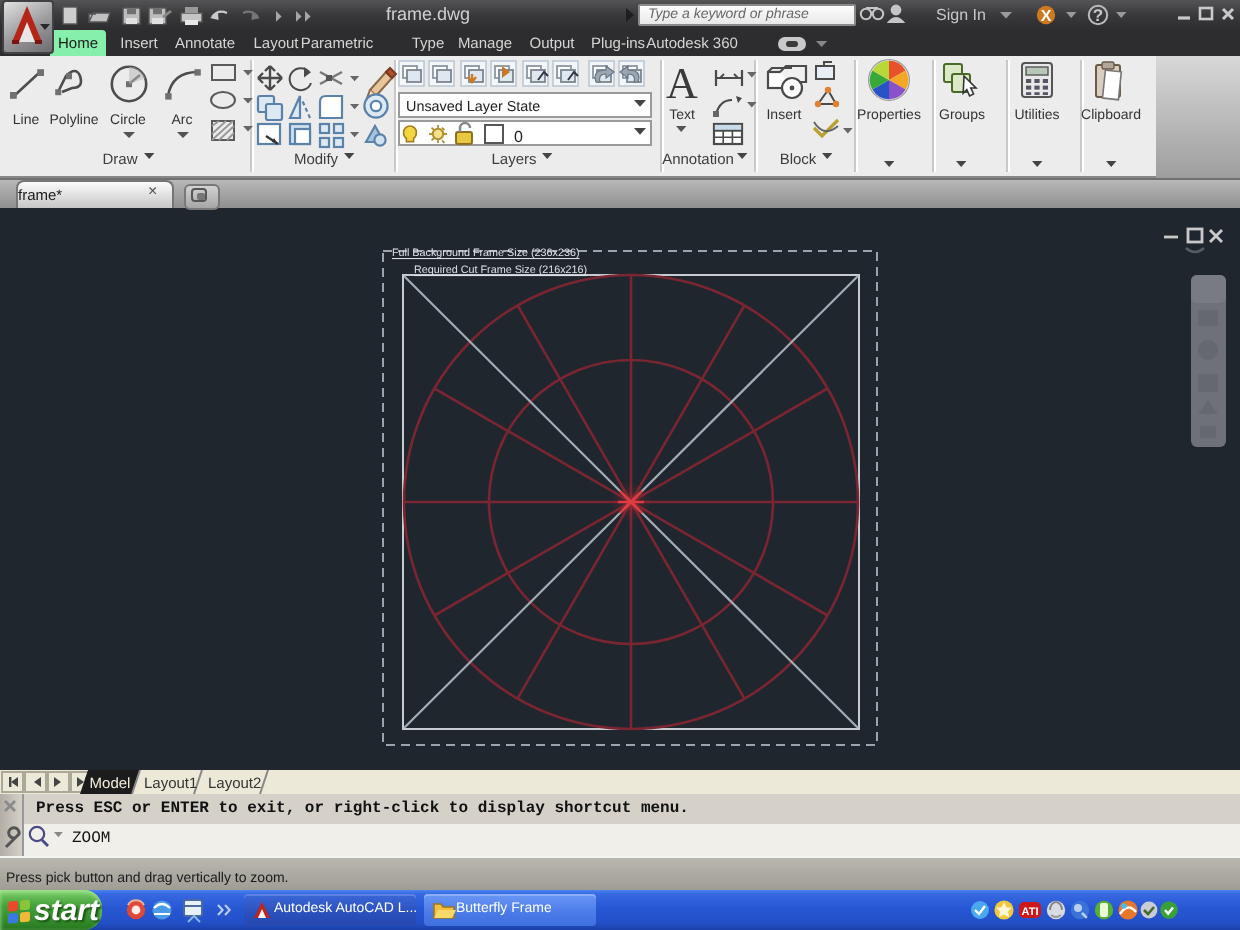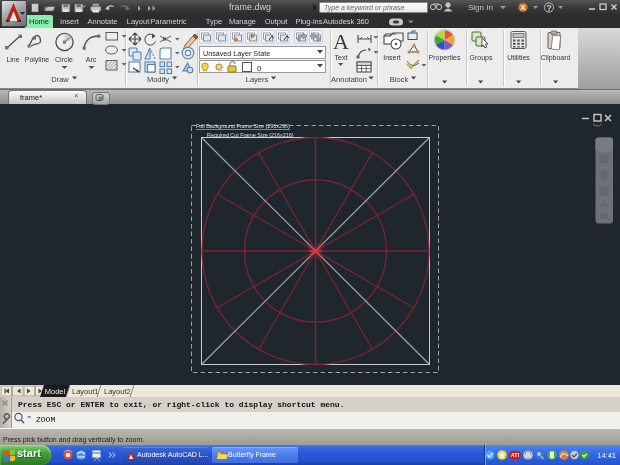--- a/index.html
+++ b/index.html
@@ -1,39 +1,39 @@
 <!DOCTYPE html>
 <html><head><meta charset="utf-8"><style>
 html,body{margin:0;padding:0;}
 body{width:620px;height:465px;overflow:hidden;font-family:"Liberation Sans",sans-serif;position:relative;background:#20262e;}
 .abs{position:absolute;}
 #titlebar{left:0;top:0;width:620px;height:15px;background:linear-gradient(#545457,#39393c 50%,#2d2d30);}
 #acadbtn{left:1px;top:0px;width:24px;height:25px;background:linear-gradient(150deg,#e2e2e2,#98989b 55%,#6e6e72);border:1px solid #414143;border-radius:2px;z-index:30;}
-#titletext{left:210px;top:2px;width:80px;color:#d0d0d0;font-size:9px;text-align:center;z-index:5;}
+#titletext{left:193px;top:2px;width:80px;color:#d0d0d0;font-size:9px;z-index:5;}
 #searchbox{left:319px;top:2px;width:103px;height:9px;background:linear-gradient(#fdfdfd,#e8e8e8);border:1px solid #8a8a8a;border-radius:1px;color:#666;font-style:italic;font-size:7px;line-height:9px;padding-left:4px;z-index:5;}
 #signin{left:452px;top:3px;color:#c8c8c8;font-size:8px;z-index:5;padding-left:16px;}
 #tabrow{left:0;top:15px;width:620px;height:13px;background:#2d2d2f;}
 .rtab{position:absolute;top:15px;height:13px;color:#d5d5d5;font-size:7.5px;line-height:14px;text-align:center;white-space:nowrap;}
 .rtab.act{background:#86efac;color:#1a1a1a;border-radius:2px 2px 0 0;}
 #ribbon{left:0;top:28px;width:578px;height:60px;background:#ececec;border-bottom:1px solid #888;}
 #ribbonend{left:578px;top:28px;width:42px;height:61px;background:linear-gradient(#d8d8d8,#9e9e9e);}
 #doctabs{left:0;top:89px;width:620px;height:15px;background:linear-gradient(#b8b8b8,#8d8d8d);border-top:1px solid #707070;}
-#dtab{left:8px;top:90px;width:79px;height:14px;background:linear-gradient(#fcfcfc,#c6c6c6);border:1px solid #767676;border-bottom:none;border-radius:4px 4px 0 0;font-size:7.5px;color:#1a1a1a;line-height:14px;padding-left:11px;box-sizing:border-box;z-index:6;}
+#dtab{left:8px;top:90px;width:79px;height:14px;background:linear-gradient(#fcfcfc,#c6c6c6);border:1px solid #767676;border-bottom:none;border-radius:4px 4px 0 0;font-size:7.5px;color:#1a1a1a;line-height:14px;padding-left:0;box-sizing:border-box;z-index:6;}
 #dx{left:74px;top:92px;width:8px;height:8px;color:#555;font-size:8px;line-height:8px;z-index:7;}
 #dplus{left:92px;top:92px;width:16px;height:11px;background:linear-gradient(#d2d2d2,#a6a6a6);border:1px solid #787878;border-radius:3px;z-index:6;}
 #canvas{left:0;top:104px;width:620px;height:281px;background:#20262e;}
 #modeltabs{left:0;top:385px;width:620px;height:12px;background:#ece9d8;}
 #cmd{left:0;top:397px;width:620px;height:31px;background:#f1efe9;font-family:"Liberation Mono",monospace;}
 #cmdstrip{left:0;top:397px;width:11px;height:31px;background:linear-gradient(90deg,#b2aea5,#d5d1c8);border-right:1px solid #999;z-index:3;}
 #cmdline1{left:12px;top:397px;width:608px;height:15px;background:#d5d1c8;font-size:8px;color:#111;line-height:16px;padding-left:6px;font-weight:bold;font-family:"Liberation Mono",monospace;}
 #cmdline2{left:12px;top:412px;width:608px;height:16px;font-size:8px;color:#111;line-height:16px;font-weight:normal;font-family:"Liberation Mono",monospace;}
 #status{left:0;top:428px;width:620px;height:17px;background:linear-gradient(#bab7af,#9e9b93);border-top:1px solid #f5f5f0;font-size:7px;color:#1a1a1a;}
 #taskbar{left:0;top:445px;width:620px;height:20px;background:linear-gradient(#4c83f2 0%,#3668e0 10%,#2857d4 45%,#2250c8 82%,#1a41a8 100%);}
 #startbtn{position:absolute;left:0;top:0;width:51px;height:20px;background:linear-gradient(#7ed06c,#44a039 40%,#2f8527 85%,#27741f);border-radius:0 9px 9px 0;box-shadow:inset 0 1px 2px #a5e695;}
-#startbtn span{position:absolute;left:17px;top:2px;color:#fff;font-size:11px;font-weight:bold;text-shadow:1px 1px 1px #1d5718;}
+#startbtn span{position:absolute;left:17px;top:2px;color:#fff;font-size:15px;font-weight:bold;font-style:italic;text-shadow:1px 1px 1px #1d5718;}
 .tbtn{position:absolute;top:2px;height:16px;border-radius:2px;color:#fff;font-size:7px;line-height:16px;white-space:nowrap;overflow:hidden;}
 #tray{position:absolute;left:484px;top:0;width:136px;height:20px;background:linear-gradient(#4d85f2,#2f63de 55%,#2553cc);border-left:1px solid #16379b;box-shadow:inset 1px 0 0 #7aa4f5;color:#fff;font-size:7.5px;}
 </style></head><body>
 
 <div class="abs" id="titlebar"></div>
 <div class="abs" id="titletext">frame.dwg</div>
 <div class="abs" id="searchbox">Type a keyword or phrase</div>
 <div class="abs" id="signin">Sign In</div>
 <svg class="abs" style="left:0;top:0;z-index:6" width="620" height="15">
   <g>
@@ -451,23 +451,20 @@
   <div class="abs tbtn" id="task1" style="left:122px;width:86px;background:linear-gradient(#3b67d8,#2a50bc 60%,#2548b0);box-shadow:inset 0 1px 0 #5c82e4;"><span style="margin-left:15px">Autodesk AutoCAD L...</span></div>
   <svg style="position:absolute;left:126px;top:5px" width="10" height="10">
       <path d="M1 9 L5 1 L9 9 Z" fill="#c42418"></path>
       <path d="M3 9 L5 4.5 L7 9 Z" fill="#fff"></path>
     </svg>
   <div class="abs tbtn" id="task2" style="left:212px;width:86px;background:linear-gradient(#6a97f5,#4a7ae8 60%,#4070e0);box-shadow:inset 0 1px 0 #8cb0f8;"><span style="margin-left:16px">Butterfly Frame</span></div>
   <svg style="position:absolute;left:216px;top:5px" width="12" height="10">
       <path d="M1 9 V2 l3.5 0 l1 1.5 l5.5 0 V9 z" fill="#f0c040" stroke="#a07818" stroke-width=".8"></path>
       <path d="M1 9 l2 -4 l9 0 l-2 4 z" fill="#f8d868"></path>
     </svg>
-  <div class="abs" id="tray">
-      <span style="position:absolute;right:5px;top:6px">14:41</span>
-    </div>
   <svg style="position:absolute;left:484px;top:0" width="112" height="20">
     <circle cx="6" cy="10" r="4.5" fill="#4aa8f0"></circle>
       <path d="M3.5 10 l2 2 l3 -4" stroke="#fff" fill="none" stroke-width="1.2"></path>
     <circle cx="18" cy="10" r="4.8" fill="#f5c83a"></circle>
       <path d="M18 6 l1.2 2.6 2.8 .3 -2 1.9 .5 2.8 -2.5 -1.4 -2.5 1.4 .5 -2.8 -2 -1.9 2.8 -.3 z" fill="#fff8d8"></path>
     <rect x="25.5" y="6" width="11" height="8" rx="2.5" fill="#cc1818"></rect>
       <text x="31" y="12.3" font-size="5.5" fill="#fff" text-anchor="middle" font-weight="bold" font-family="Liberation Sans">ATI</text>
     <circle cx="44" cy="10" r="4.6" fill="#d8dce2"></circle>
       <path d="M41 10 a3 4 0 0 1 6 0" fill="none" stroke="#888"></path>
       <path d="M41.5 12.5 q2.5 2 5 0" fill="none" stroke="#999"></path>

